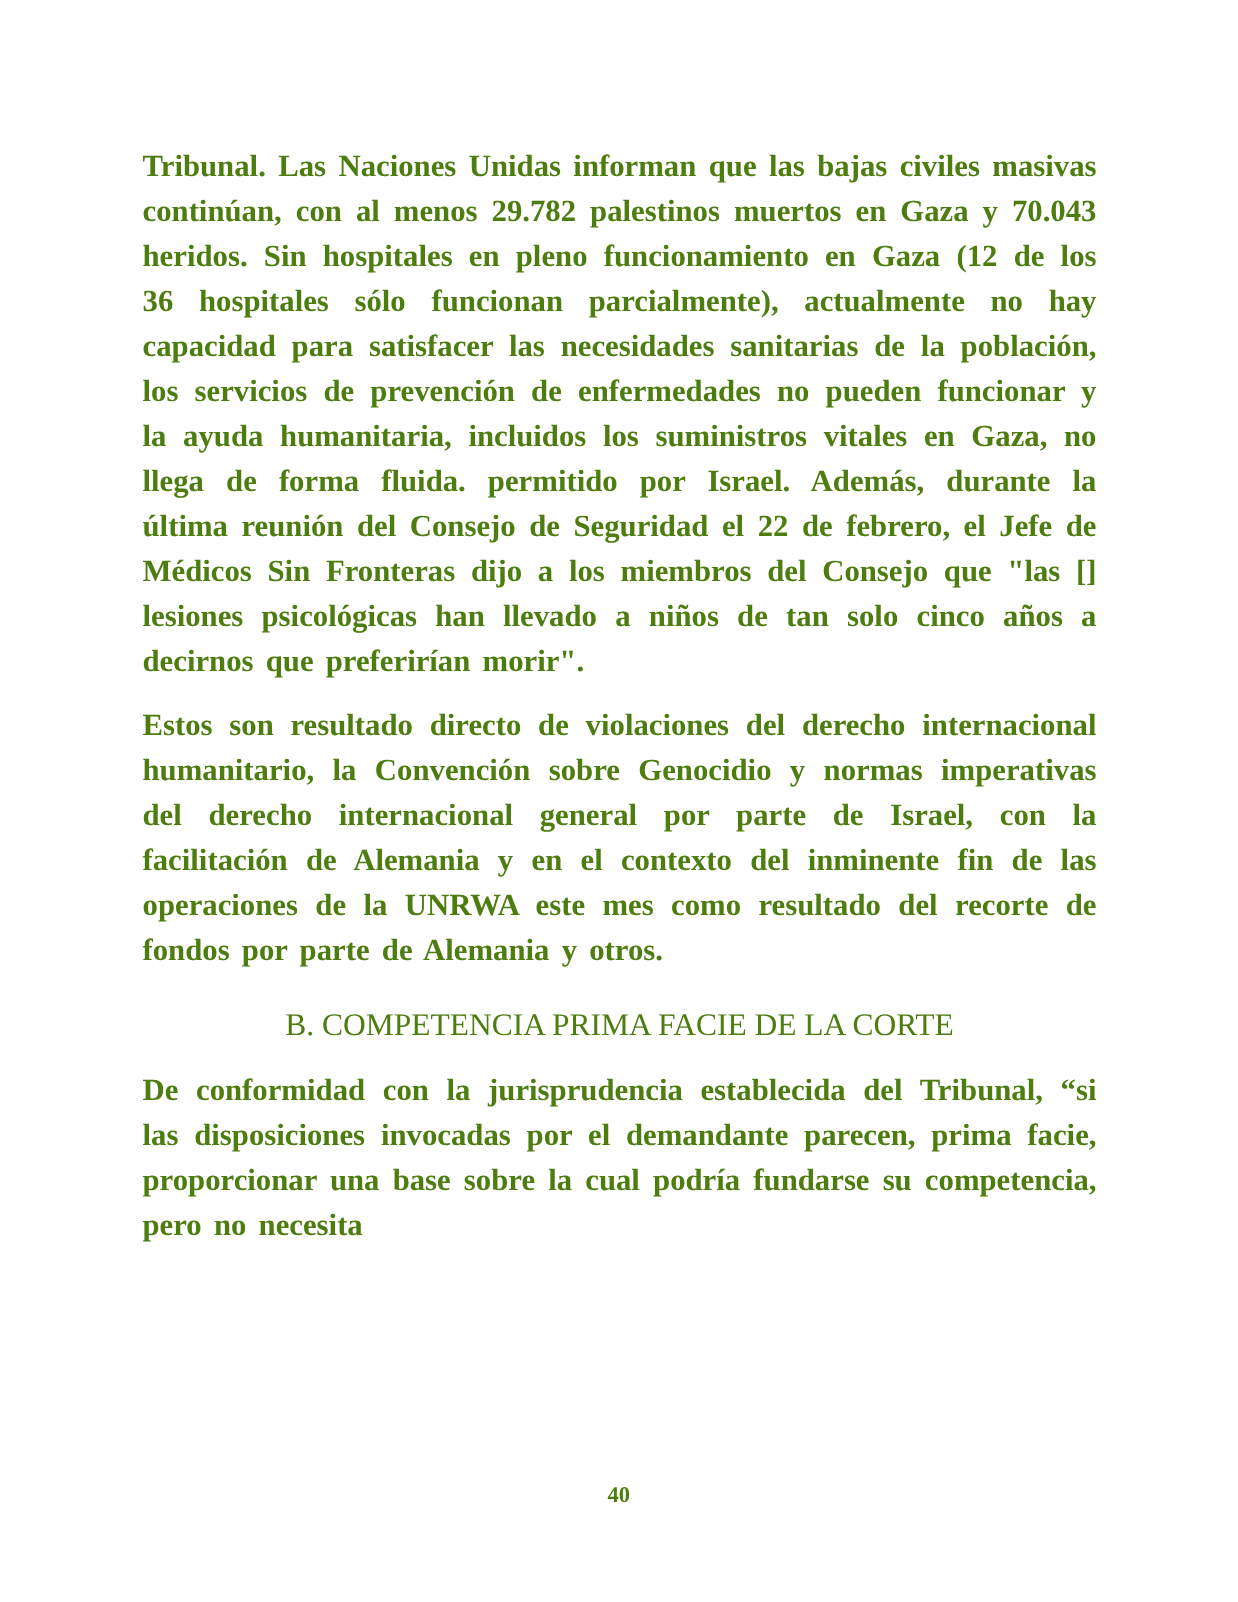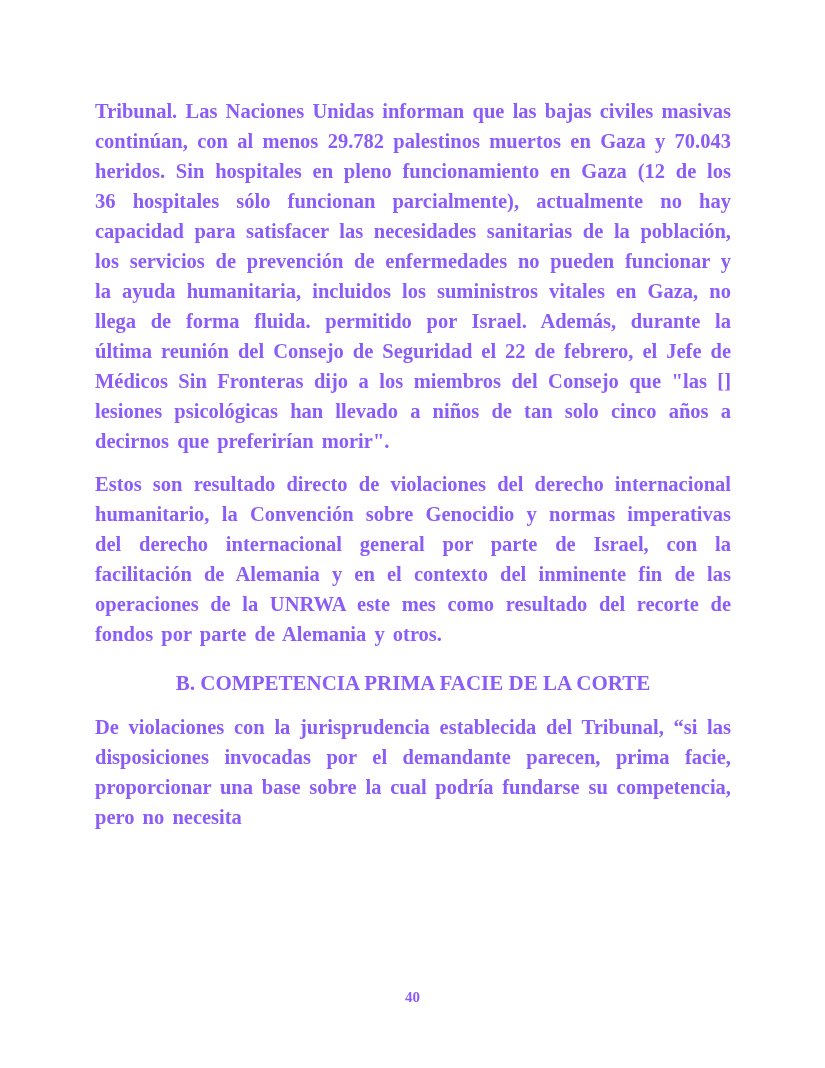--- a/index.html
+++ b/index.html
@@ -6,42 +6,42 @@
     margin: 0;
     padding: 0;
     background: #ffffff;
   }
   .page {
     position: relative;
     width: 825px;
     height: 1068px;
     background: #ffffff;
     font-family: "Liberation Serif", serif;
-    color: #8b5cf6;
+    color: #4d7c0f;
     overflow: hidden;
     margin: 0 auto;
   }
   .content {
     position: absolute;
     left: 95px;
     top: 96px;
     width: 636px;
   }
   .para {
     font-size: 20.5px;
     font-weight: bold;
     line-height: 30px;
     text-align: justify;
     text-justify: inter-word;
     word-spacing: 3px;
     margin: 0 0 13px 0;
   }
   .section-heading {
     font-size: 21px;
-    font-weight: bold;
+    font-weight: normal;
     text-align: center;
     line-height: 30px;
     margin: 19px 0 14px 0;
   }
   .footer {
     position: absolute;
     bottom: 62px;
     left: 0;
     width: 825px;
     text-align: center;
@@ -53,18 +53,18 @@
   }
 </style>
 </head>
 <body>
 
 <div class="page">
   <div class="content">
     <p class="para">Tribunal. Las Naciones Unidas informan que las bajas civiles masivas continúan, con al menos 29.782 palestinos muertos en Gaza y 70.043 heridos. Sin hospitales en pleno funcionamiento en Gaza (12 de los 36 hospitales sólo funcionan parcialmente), actualmente no hay capacidad para satisfacer las necesidades sanitarias de la población, los servicios de prevención de enfermedades no pueden funcionar y la ayuda humanitaria, incluidos los suministros vitales en Gaza, no llega de forma fluida. permitido por Israel. Además, durante la última reunión del Consejo de Seguridad el 22 de febrero, el Jefe de Médicos Sin Fronteras dijo a los miembros del Consejo que "las [] lesiones psicológicas han llevado a niños de tan solo cinco años a decirnos que preferirían morir".</p>
     <p class="para">Estos son resultado directo de violaciones del derecho internacional humanitario, la Convención sobre Genocidio y normas imperativas del derecho internacional general por parte de Israel, con la facilitación de Alemania y en el contexto del inminente fin de las operaciones de la UNRWA este mes como resultado del recorte de fondos por parte de Alemania y otros.</p>
     <h2 class="section-heading">B. COMPETENCIA PRIMA FACIE DE LA CORTE</h2>
-    <p class="para">De violaciones con la jurisprudencia establecida del Tribunal, “si las disposiciones invocadas por el demandante parecen, prima facie, proporcionar una base sobre la cual podría fundarse su competencia, pero no necesita</p>
+    <p class="para">De conformidad con la jurisprudencia establecida del Tribunal, “si las disposiciones invocadas por el demandante parecen, prima facie, proporcionar una base sobre la cual podría fundarse su competencia, pero no necesita</p>
   </div>
   <div class="footer">
     <span class="page-number">40</span>
   </div>
 </div>
 
 </body></html>

